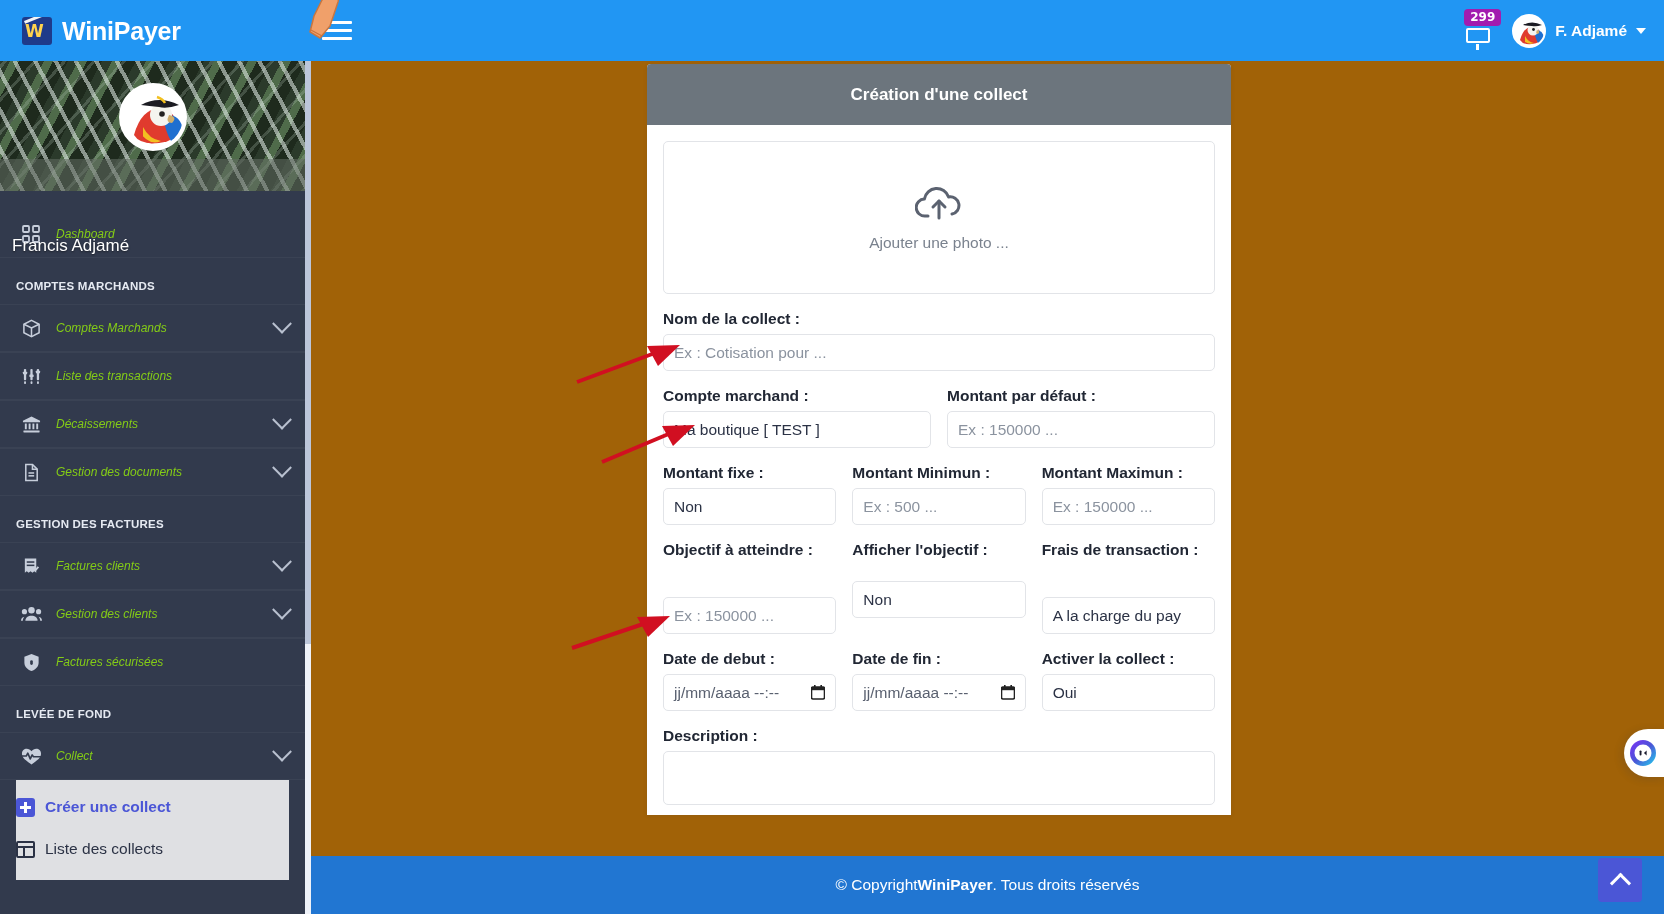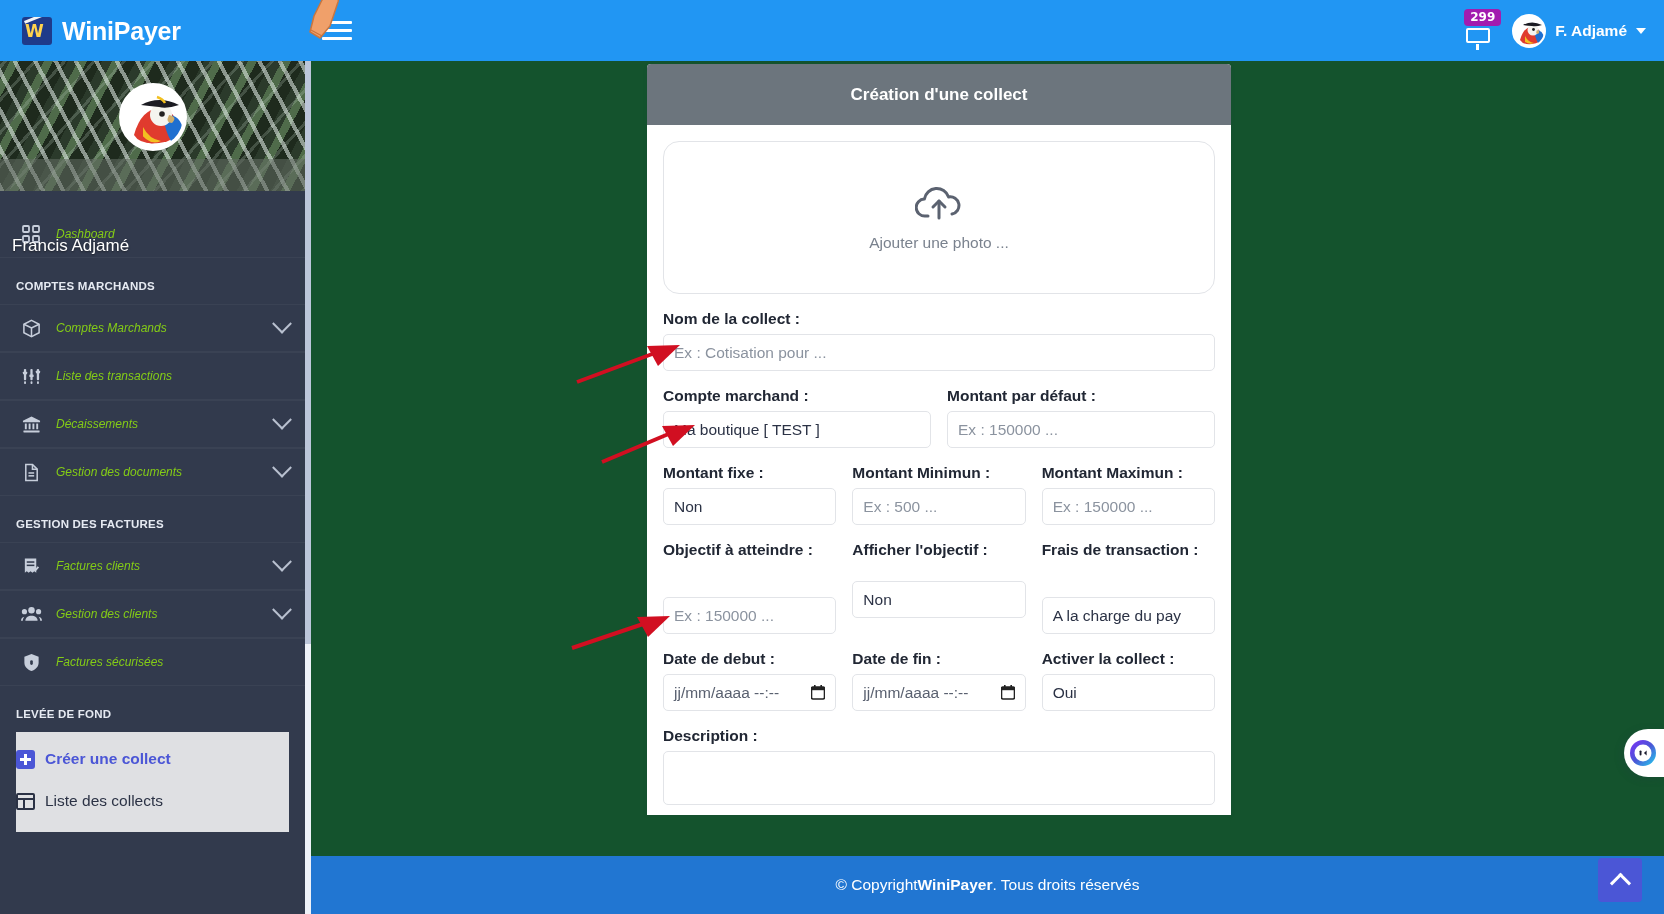--- a/index.html
+++ b/index.html
@@ -202,41 +202,41 @@
   }
   .sb-thumb {
     position: absolute; right: 0; top: 0;
     width: 6px; height: 583px; background: #bcc6da;
   }
 
   
   .main {
     position: absolute; left: 311px; top: 61px;
     width: 1353px; height: 853px;
-    background: #14532d;
+    background: #a16207;
     overflow: hidden;
   }
   .card {
     position: absolute; left: 336px; top: 3px;
     width: 584px;
     background: #ffffff;
     border-radius: 4px 4px 0 0;
     box-shadow: 0 1px 4px rgba(40,50,80,.10);
   }
   .card-head {
     height: 61px; background: #6c757d;
     color: #fff; font-size: 17px; font-weight: bold;
     display: flex; align-items: center; justify-content: center;
     border-radius: 4px 4px 0 0;
   }
   .card-body { padding: 16px 16px 10px 16px; }
 
   .dropzone {
     border: 1px solid #e2e4e8;
-    border-radius: 16px;
+    border-radius: 5px;
     height: 153px;
     display: flex; flex-direction: column;
     align-items: center; justify-content: center; gap: 8px;
     cursor: pointer;
   }
   .dz-text { color: #7a828e; font-size: 15.5px; }
 
   .lbl-f {
     color: #212734; font-size: 15.5px; font-weight: bold;
     display: block; margin: 16px 0 6px 0;
@@ -475,20 +475,30 @@
         <svg width="19" height="19" viewBox="0 0 20 20" fill="currentColor">
           <path d="M10 1 17.5 4v6c0 4.4-3.2 7.6-7.5 9-4.3-1.4-7.5-4.6-7.5-9V4z"></path>
           <rect x="8.6" y="7.5" width="2.8" height="5" rx="1.4" fill="#323a4d"></rect>
         </svg>
       </span>
       <span class="lbl">Factures sécurisées</span>
     </div>
 
     <div class="sb-section">LEVÉE DE FOND</div>
 
+    <div class="sb-item">
+      <span class="ico">
+        <svg width="21" height="19" viewBox="0 0 22 19" fill="currentColor">
+          <path d="M11 18C6 14 1 11 1 6.5 1 3.4 3.3 1.4 6 1.4c1.9 0 3.8 1 5 2.6 1.2-1.6 3.1-2.6 5-2.6 2.7 0 5 2 5 5.1C21 11 16 14 11 18z"></path>
+          <path d="M1 9h4.5l1.6-3 2.6 6 2-4.2 1.4 1.9H21" stroke="#323a4d" stroke-width="1.7" fill="none" stroke-linejoin="round"></path>
+        </svg>
+      </span>
+      <span class="lbl">Collect</span>
+      <span class="chev"></span>
+    </div>
 
     <div class="sb-sub">
       <div class="sb-subitem active">
         <span class="plus-sq"></span>
         <span>Créer une collect</span>
       </div>
       <div class="sb-subitem plain">
         <span class="table-ico"></span>
         <span>Liste des collects</span>
       </div>

